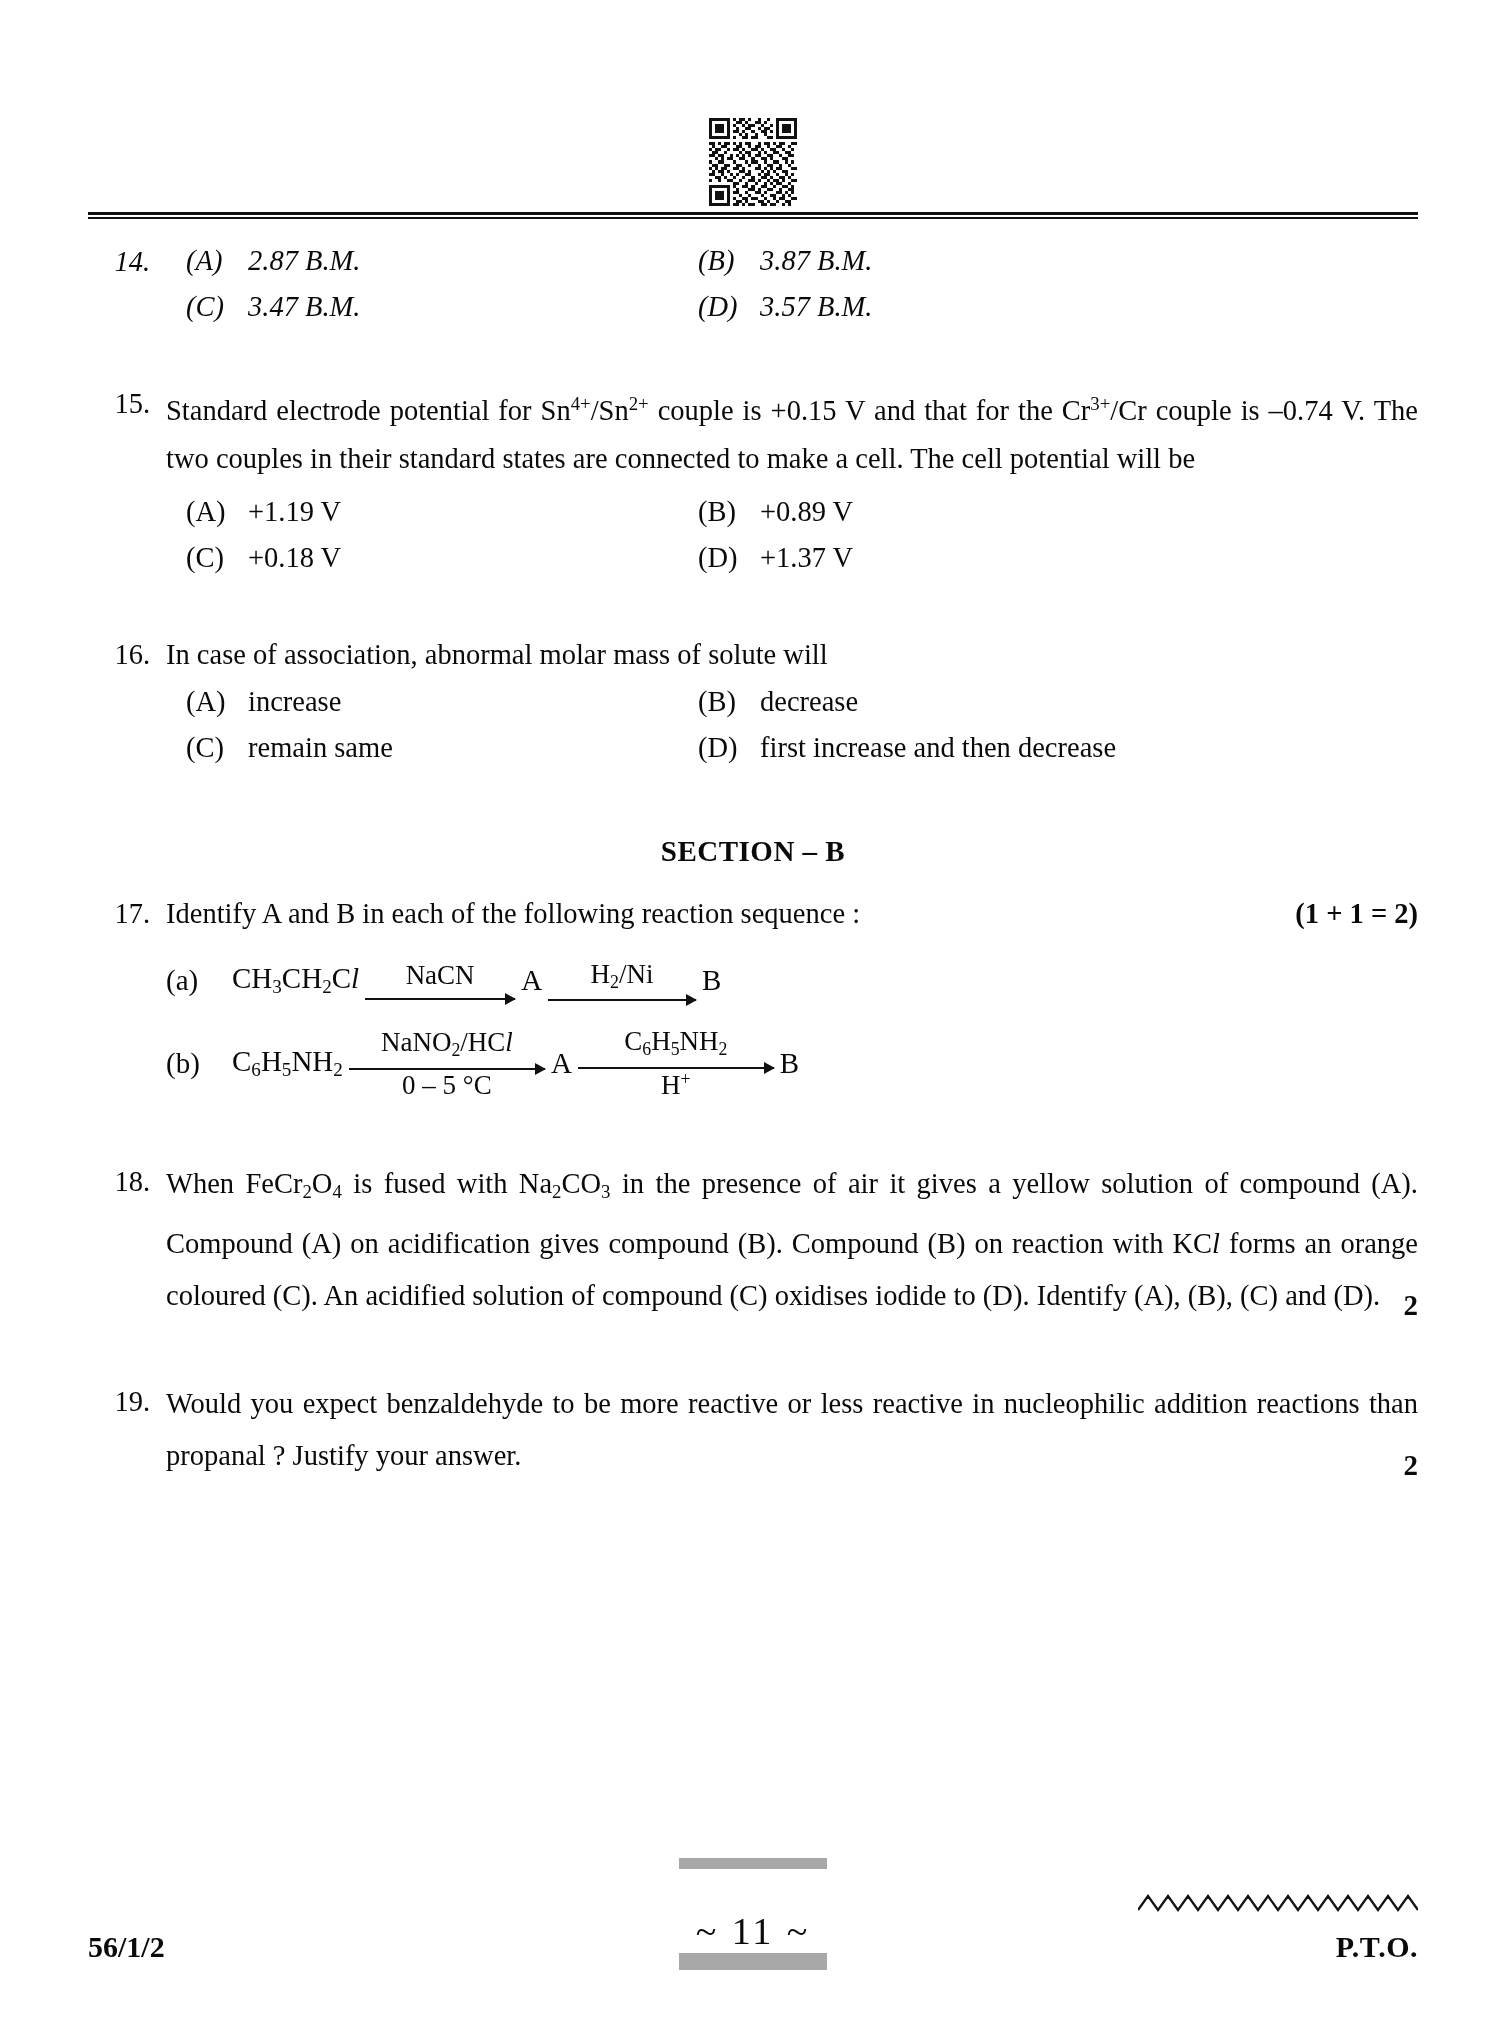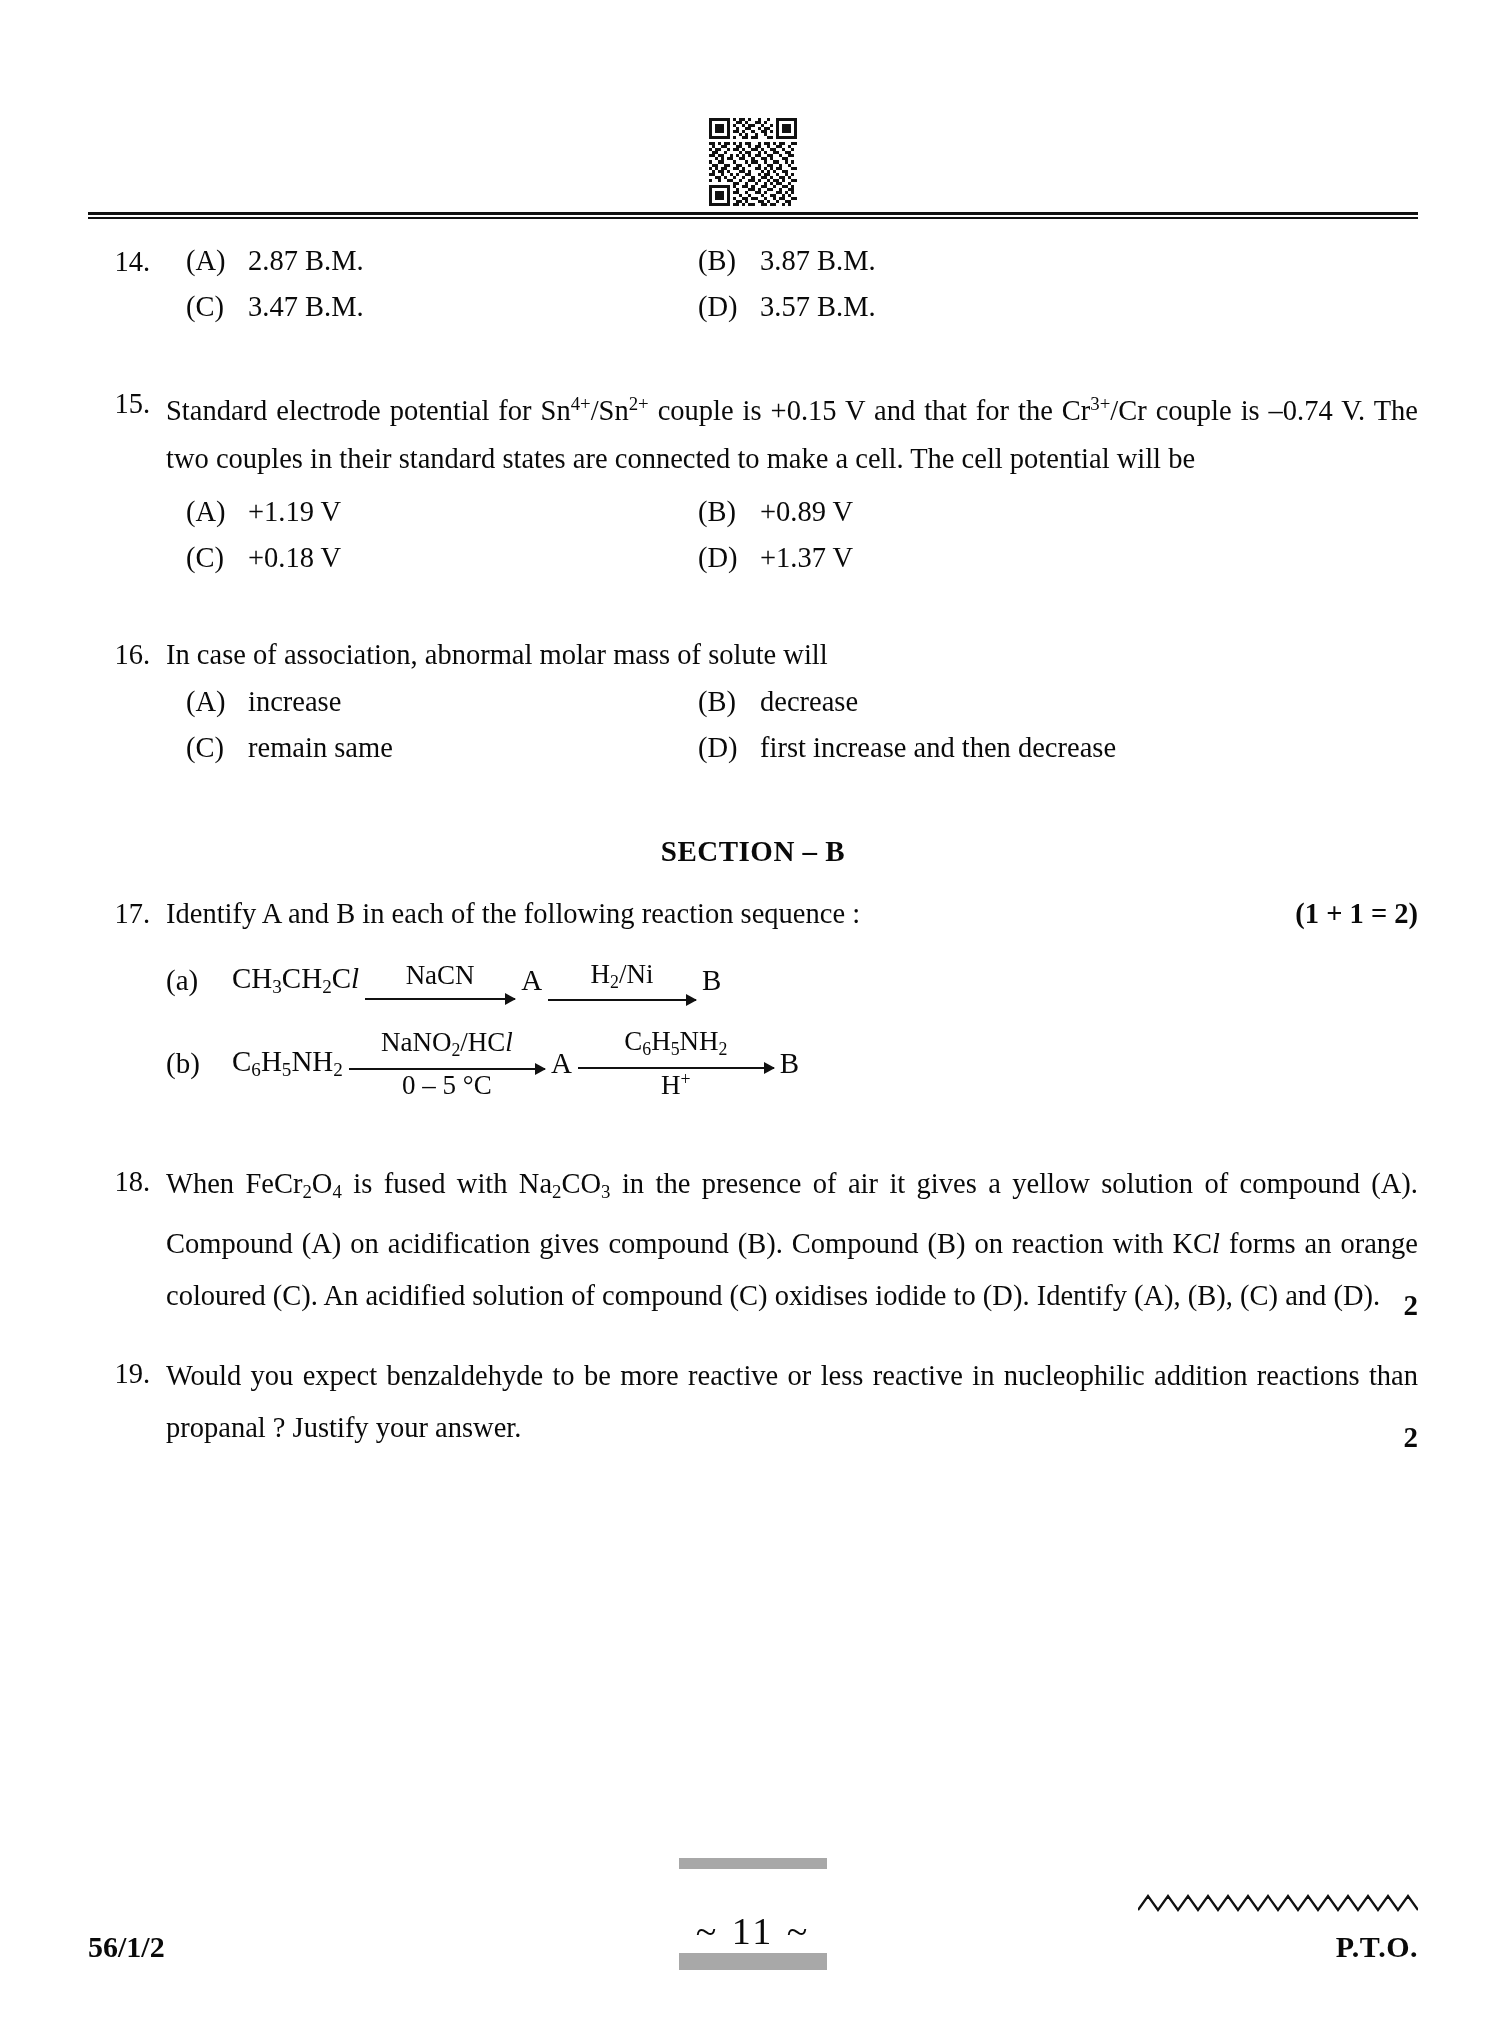--- a/index.html
+++ b/index.html
@@ -473,21 +473,21 @@
           <rect x="24" y="28" width="1" height="1"></rect>
           <rect x="26" y="28" width="1" height="1"></rect>
       </g>
     </svg>
   </div>
 
   <div class="header-rule"></div>
 
   <div class="content">
 
-    <div class="q" style="margin-bottom:4px;">
+    <div class="q" style="margin-bottom:4px;font-style:italic;">
       <div class="num">14.</div>
       <div class="opts">
         <div class="optrow">
           <div class="opt left">
             <span class="lbl">(A)</span>
             <span class="val">2.87 B.M.</span>
           </div>
           <div class="opt right">
             <span class="lbl">(B)</span>
             <span class="val">3.87 B.M.</span>
@@ -613,21 +613,21 @@
     </div>
 
     <div class="q" style="margin-top:58px; position:relative;">
       <div class="num">18.</div>
       <div class="qtext" style="line-height:52px;">
         <span>When FeCr</span><sub>2</sub><span>O</span><sub>4</sub><span> is fused with Na</span><sub>2</sub><span>CO</span><sub>3</sub><span> in the presence of air it gives a yellow solution of compound (A). Compound (A) on acidification gives compound (B). Compound (B) on reaction with KC</span><span class="ital">l</span><span> forms an orange coloured (C). An acidified solution of compound (C) oxidises iodide to (D). Identify (A), (B), (C) and (D).</span>
       </div>
       <div class="marks-right" style="bottom:0;">2</div>
     </div>
 
-    <div class="q" style="margin-top:28px; position:relative;">
+    <div class="q" style="margin-top:56px; position:relative;">
       <div class="num">19.</div>
       <div class="qtext" style="line-height:52px;">Would you expect benzaldehyde to be more reactive or less reactive in nucleophilic addition reactions than propanal ? Justify your answer.</div>
       <div class="marks-right" style="bottom:0;">2</div>
     </div>
 
   </div>
 
   <div class="footer">
     <div class="footer-code">56/1/2</div>
 

